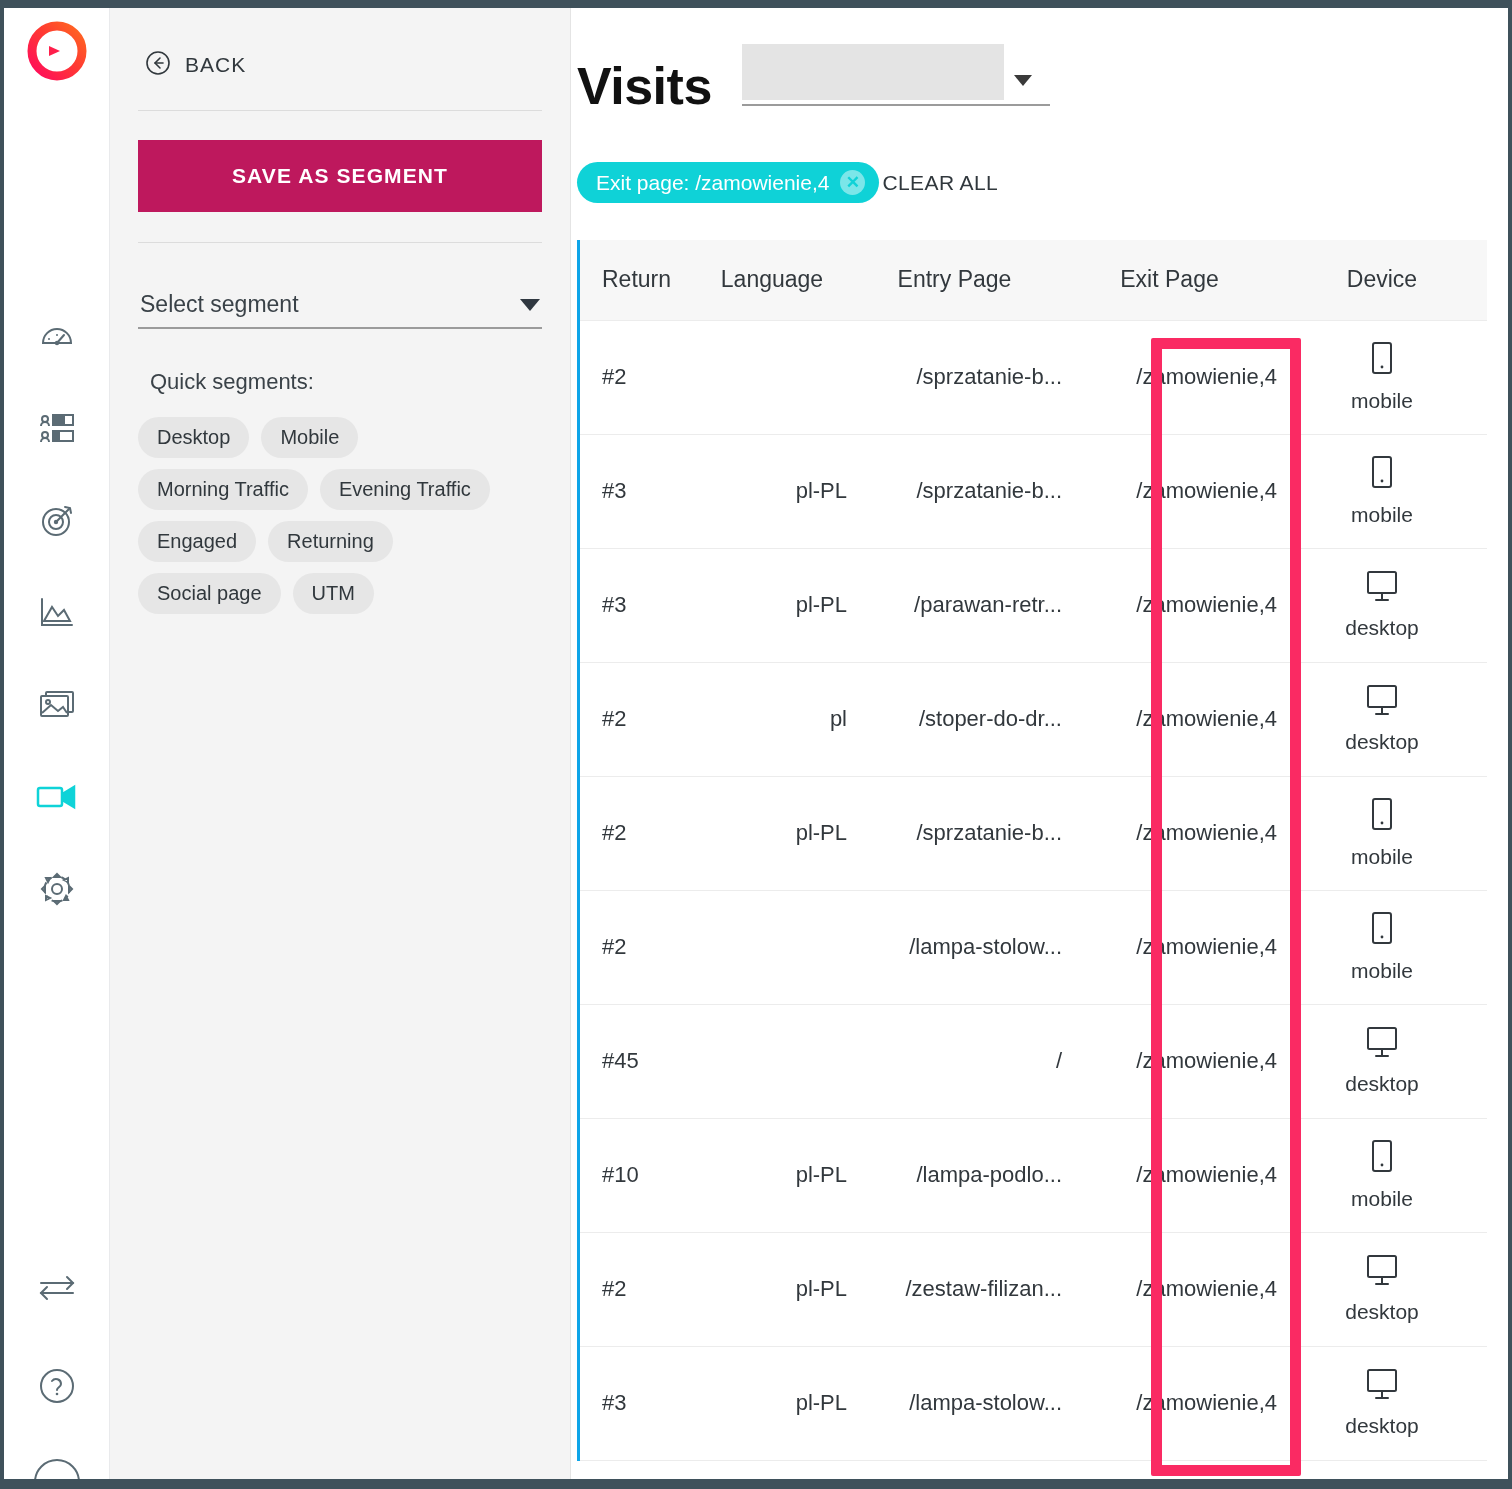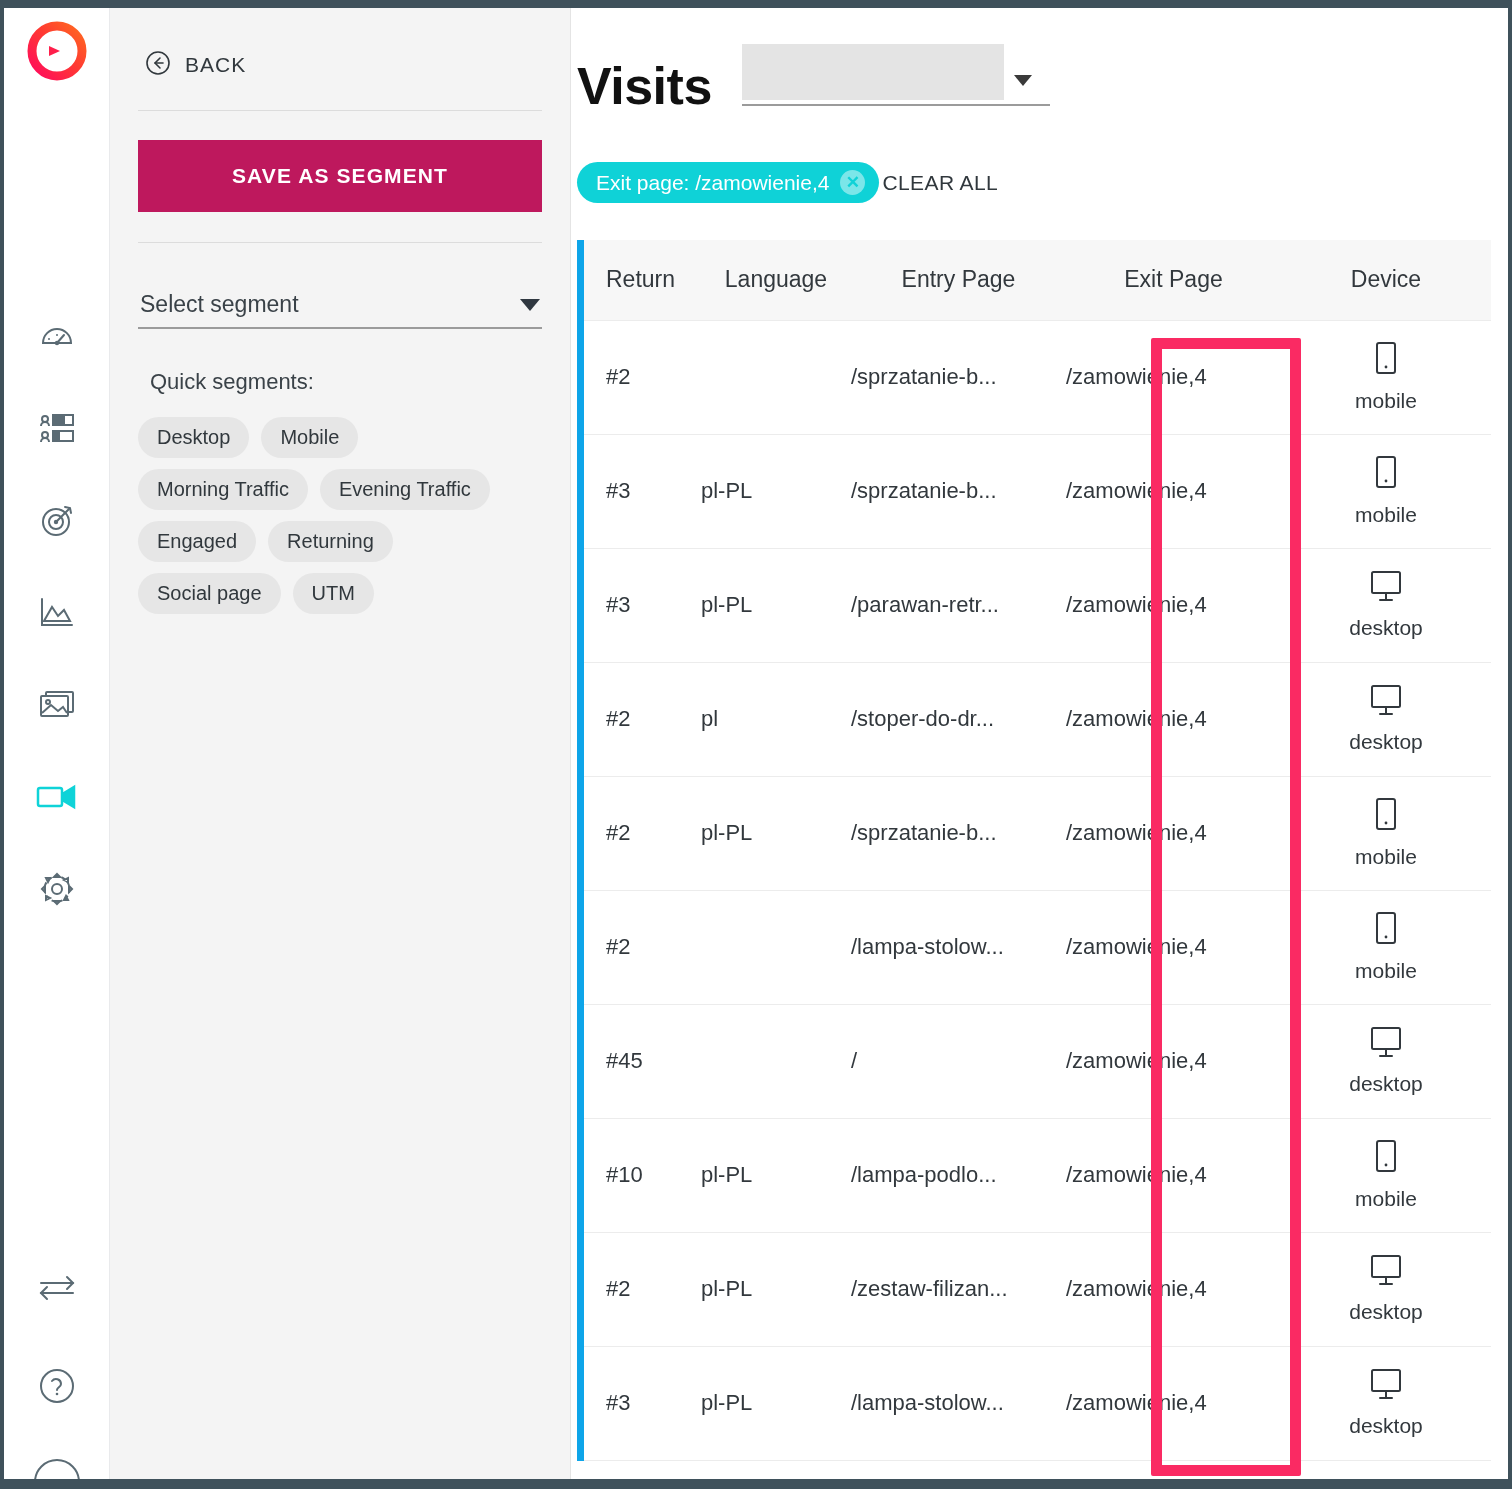--- a/index.html
+++ b/index.html
@@ -219,21 +219,21 @@
     font-size: 21px;
     color: #31383d;
     letter-spacing: 0.4px;
     cursor: pointer;
   }
 
   
   .table-wrap {
     margin: 37px 0 0 6px;
     width: 907px;
-    border-left: 7px solid #0ea5e9;
+    border-left: 3px solid #0ea5e9;
     position: relative;
   }
   table.visits {
     width: 100%;
     border-collapse: collapse;
     table-layout: fixed;
     background: #ffffff;
   }
   table.visits thead th {
     background: #f7f7f7;
@@ -247,21 +247,21 @@
   table.visits thead th.col-return { text-align: left; padding-left: 22px; }
   .col-return  { width: 117px; }
   .col-lang    { width: 150px; }
   .col-entry   { width: 215px; }
   .col-exit    { width: 215px; }
   .col-device  { width: 210px; }
   table.visits tbody td {
     height: 114px;
     font-size: 22px;
     color: #32383d;
-    text-align: left;
+    text-align: right;
     border-bottom: 1px solid #ececec;
     vertical-align: middle;
   }
   table.visits tbody td.cell-return {
     text-align: left;
     padding-left: 22px;
   }
   .device-cell {
     display: flex;
     flex-direction: column;

